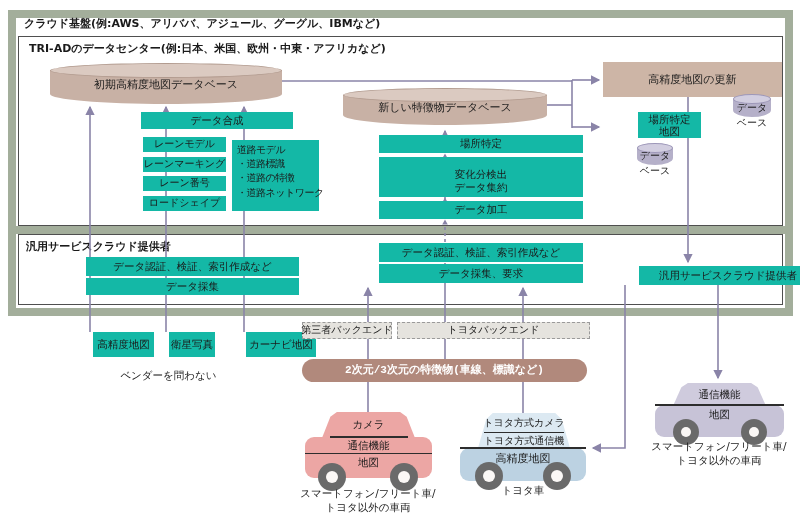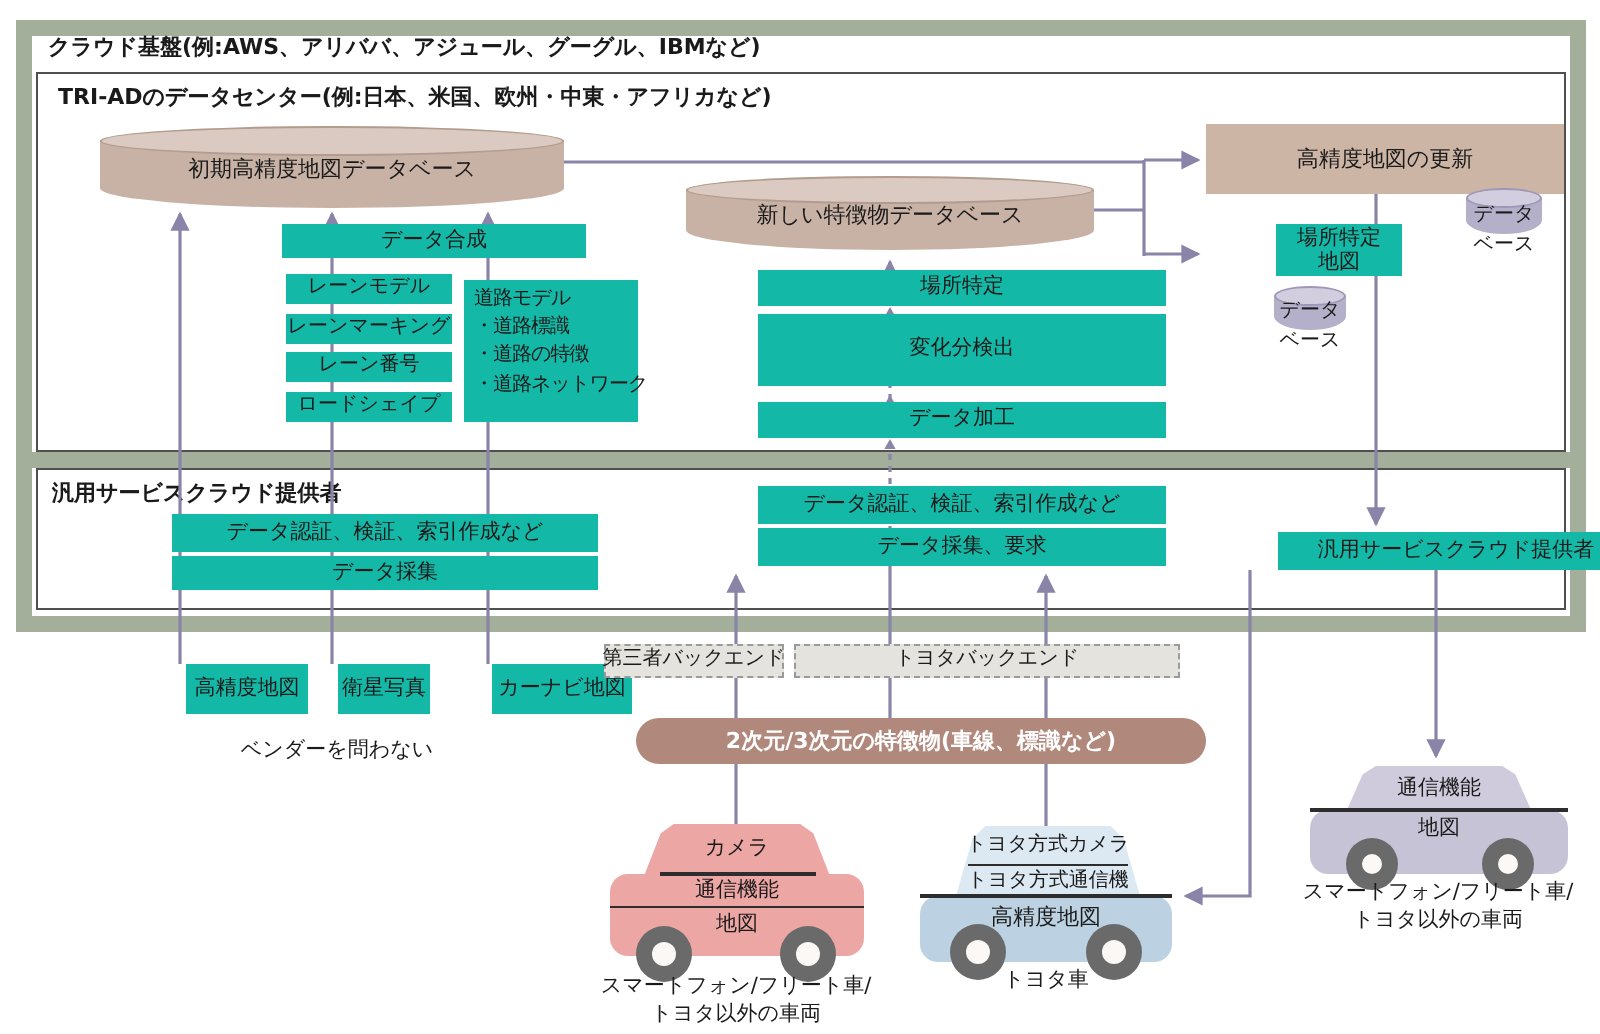--- a/index.html
+++ b/index.html
@@ -109,20 +109,21 @@
 
   <div class="abs gray" style="left:196px; top:140px; width:87px; height:71px; padding:3px 0 0 5px; font-size:10px; letter-spacing:-0.5px; line-height:1.42;">
     <div class="nowrap">道路モデル</div>
     <div class="nowrap">・道路標識</div>
     <div class="nowrap">・道路の特徴</div>
     <div class="nowrap">・道路ネットワーク</div>
   </div>
 
   <div class="abs gray ctr" style="left:343px; top:135px; width:204px; height:18px;">場所特定</div>
   <div class="abs gray ctr" style="left:343px; top:157px; width:204px; height:36px;">変化分検出</div>
+  <div class="abs gray ctr" style="left:343px; top:179px; width:204px; height:18px;">データ集約</div>
   <div class="abs gray ctr" style="left:343px; top:201px; width:204px; height:18px;">データ加工</div>
 
   <div class="abs tan ctr" style="left:603px; top:62px; width:179px; height:35px; font-size:11px;">高精度地図の更新</div>
 
   <div class="abs" style="left:733px; top:94px; width:38px; height:23px;">
     <div class="abs scyl-body" style="left:0; top:5px; width:38px; height:18px;"></div>
     <div class="abs scyl-top" style="left:0; top:0; width:38px; height:10px;"></div>
   </div>
   <div class="abs caption small" style="left:729px; top:102px; width:46px;">データ</div>
   <div class="abs caption small" style="left:729px; top:117px; width:46px;">ベース</div>
@@ -146,21 +147,21 @@
   <div class="abs gray ctr" style="left:603px; top:266px; width:178px; height:19px;">汎用サービスクラウド提供者</div>
 
   <div class="abs gray ctr nowrap" style="left:57px; top:332px; width:61px; height:25px;">高精度地図</div>
   <div class="abs gray ctr nowrap" style="left:133px; top:332px; width:46px; height:25px;">衛星写真</div>
   <div class="abs gray ctr nowrap" style="left:210px; top:332px; width:70px; height:25px;">カーナビ地図</div>
   <div class="abs caption" style="left:57px; top:369px; width:223px;">ベンダーを問わない</div>
 
   <div class="abs dashedbox ctr nowrap" style="left:302px; top:322px; width:90px; height:17px; font-size:10px;">第三者バックエンド</div>
   <div class="abs dashedbox ctr nowrap" style="left:397px; top:322px; width:193px; height:17px; font-size:10px;">トヨタバックエンド</div>
 
-  <div class="abs pill ctr nowrap" style="left:318px; top:359px; width:285px; height:23px;">2次元/3次元の特徴物(車線、標識など)</div>
+  <div class="abs pill ctr nowrap" style="left:302px; top:359px; width:285px; height:23px;font-family:Liberation Mono, monospace;">2次元/3次元の特徴物(車線、標識など)</div>
 
   <div class="abs cabin" style="left:322px; top:412px; width:93px; height:26px; background:#ECA6A4;"></div>
   <div class="abs caption" style="left:322px; top:418px; width:93px;">カメラ</div>
   <div class="abs carbody" style="left:305px; top:437px; width:127px; height:41px; background:#ECA6A4;"></div>
   <div class="abs carline" style="left:330px; top:436px; width:78px; height:1.5px;"></div>
   <div class="abs caption" style="left:305px; top:439px; width:127px;">通信機能</div>
   <div class="abs carline" style="left:305px; top:452.5px; width:127px; height:1.5px;"></div>
   <div class="abs caption" style="left:305px; top:456px; width:127px;">地図</div>
   <div class="abs wheel" style="left:318px; top:463px; width:28px; height:28px;">
       <div class="hub"></div>

